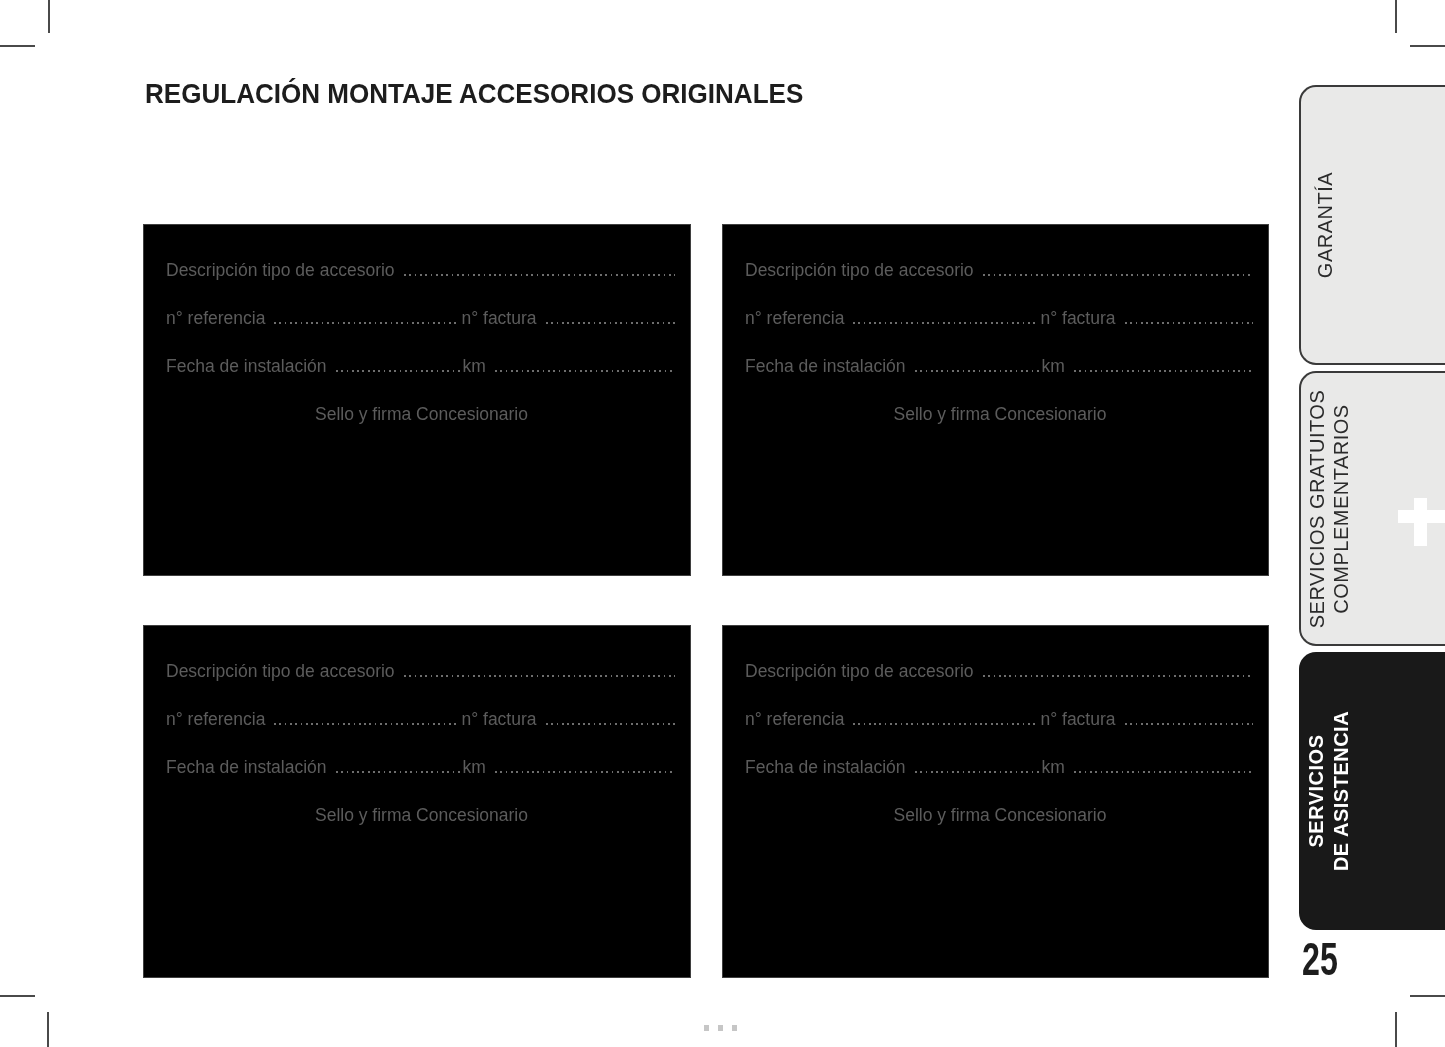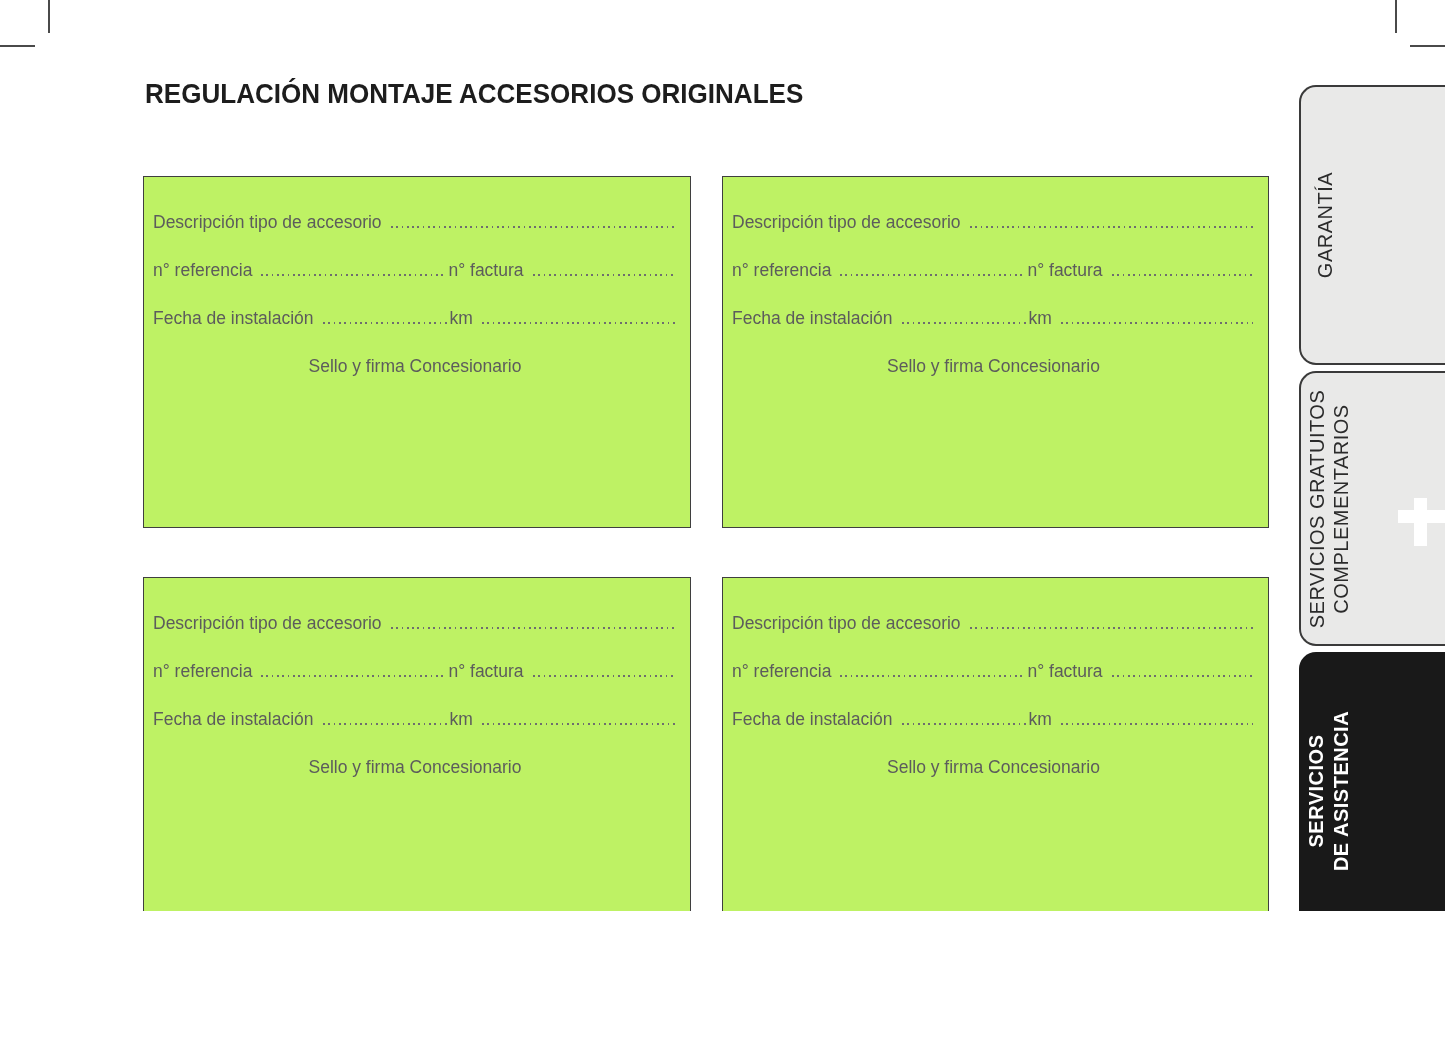--- a/index.html
+++ b/index.html
@@ -1,38 +1,39 @@
 <!DOCTYPE html>
 <html><head>
 <meta charset="utf-8">
 <style>
   * { margin:0; padding:0; box-sizing:border-box; }
   html,body { background:#ffffff; }
   .page {
     position:relative;
-    width:1445px; height:911px;
+    width:1445px; height:1047px;
     background:#ffffff;
     overflow:hidden;
     font-family:"Liberation Sans", sans-serif;
   }
 
   
   .title {
     position:absolute; left:145px; top:78px;
     font-size:28px; font-weight:bold; color:#1d1d1d;
     letter-spacing:0px; white-space:nowrap;
     transform:scaleX(0.93); transform-origin:left center;
   }
 
   
   .card {
     position:absolute;
     border:1.5px solid #3f3f3f;
-    background:#bef264;
-    padding:8px 13px 0 9px;
+    background:#000000;
+    padding:8px 13px 0 22px;
+    margin-top:48px;
   }
   .card.c1 { left:143px; top:176px; width:548px; height:352px; }
   .card.c2 { left:722px; top:176px; width:547px; height:352px; }
   .card.c3 { left:143px; top:577px; width:548px; height:353px; }
   .card.c4 { left:722px; top:577px; width:547px; height:353px; }
 
   .frow {
     display:flex; align-items:flex-end; height:48px;
     font-size:17.5px; color:#5c5c5c;
   }

